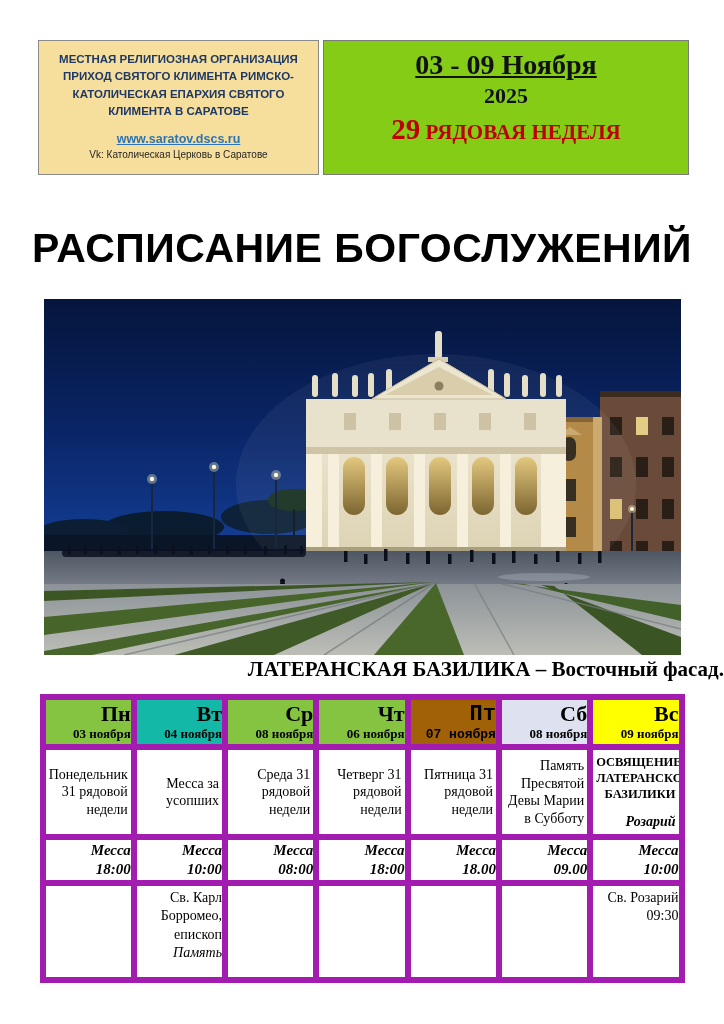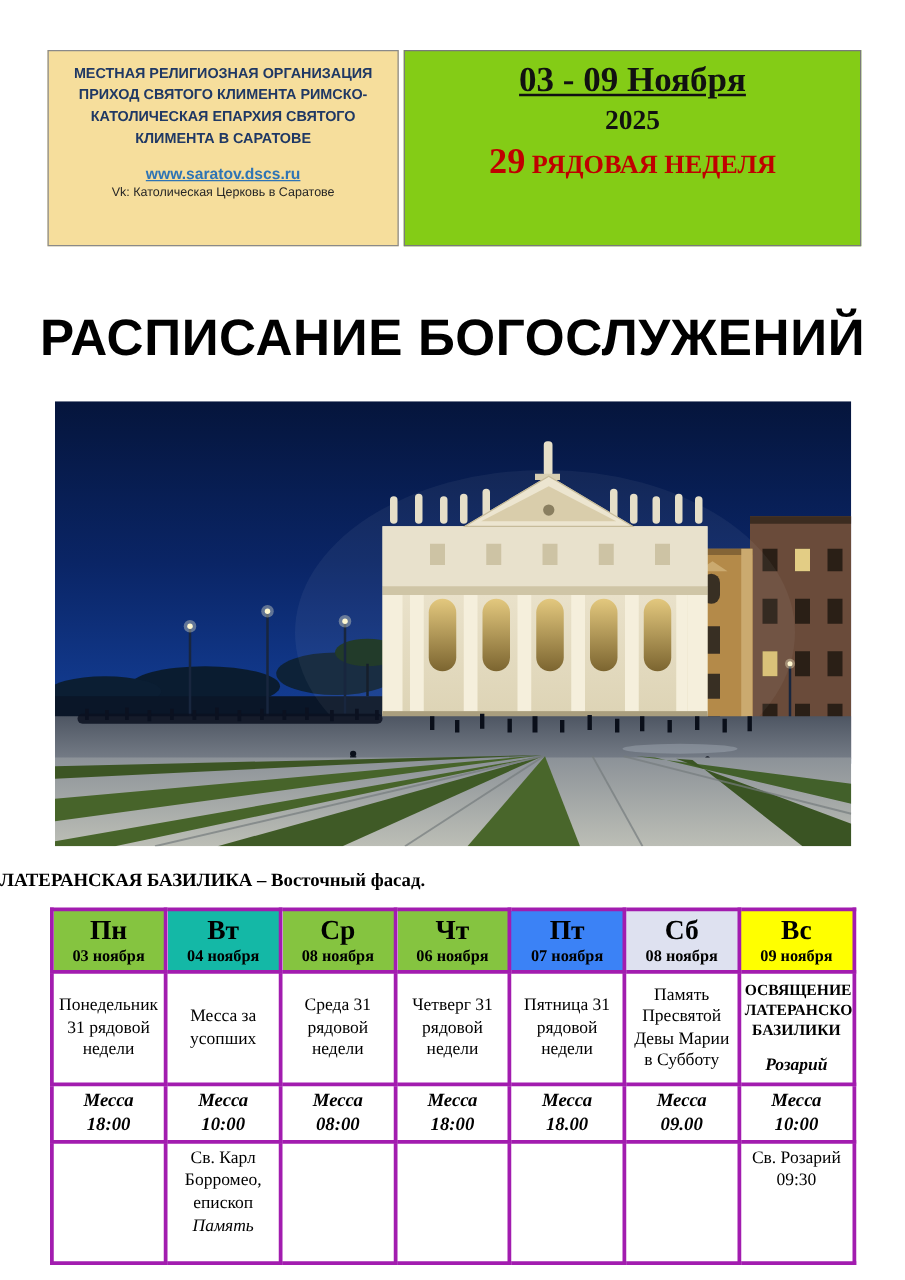--- a/index.html
+++ b/index.html
@@ -1,44 +1,44 @@
 <!DOCTYPE html>
 <html><head>
 <meta charset="utf-8">
 <style>
   * { margin:0; padding:0; box-sizing:border-box; }
   body { width:724px; height:1024px; background:#ffffff; font-family:"Liberation Serif", serif; overflow:hidden; }
   .page { position:relative; width:724px; height:1024px; background:#fff; }
 
   
-  .top-row { display:flex; margin:40px 35px 0 38px; height:157px; gap:4px; }
+  .top-row { display:flex; margin:40px 35px 0 38px; height:135px; gap:4px; }
   .org-box { flex:0 0 281px; border:1px solid #8a8a8a; background:#F6DE9C; text-align:center;
              padding:10px 10px 6px 10px; font-family:"Liberation Sans", sans-serif; display:flex; flex-direction:column; }
   .org-name { font-weight:bold; font-size:11.5px; line-height:1.5; color:#1F3864; }
   .org-site { margin-top:12px; font-weight:bold; font-size:12.5px; color:#2E74B5; text-decoration:underline; font-family:"Liberation Sans", sans-serif; }
   .org-vk { margin-top:3px; font-size:10px; color:#262626; }
   .week-box { flex:1; border:1px solid #7a7a7a; background:#B2D39A; text-align:center; padding-top:8px; }
   .week-dates { font-size:28px; font-weight:bold; color:#111; text-decoration:underline; }
   .week-year { font-size:22px; font-weight:bold; color:#111; margin-top:2px; }
   .week-ordinary { margin-top:4px; font-weight:bold; }
   .week-num { font-size:29px;margin-top:48px; }
   .week-label { font-size:21px; }
 
   
   .main-title { margin-top:50px; text-align:center; font-family:"Liberation Sans", sans-serif;
                 font-weight:bold; font-size:41px; letter-spacing:.5px; color:#000; }
 
   
   .photo-wrap { width:637px; margin:27px auto 0 auto; height:356px; }
   .photo-wrap svg { display:block; width:637px; height:356px; }
-  .photo-caption { text-align:left; font-weight:bold; font-size:15px; color:#000; margin-top:20px; }
+  .photo-caption { text-align:right; font-weight:bold; font-size:21px; color:#000; margin-top:2px; }
 
   
   table.schedule { width:645px; margin:12px auto 0 auto; border-collapse:collapse; table-layout:fixed; }
-  table.schedule th, table.schedule td { border:3px solid #a21caf; text-align:center; overflow:hidden; }
+  table.schedule th, table.schedule td { border:6px solid #a21caf; text-align:right; overflow:hidden; }
   th.day-head { height:50px; padding:2px 0; }
   .day-name { font-size:22px; font-weight:bold; line-height:1.1; color:#000; }
   .day-date { font-size:13px; font-weight:bold; color:#000; }
   tr.feast-row td { height:90px; font-size:14px; line-height:1.25; padding:2px 3px; vertical-align:middle; }
   .feast-bold { font-weight:bold; font-size:12.5px; line-height:1.3; }
   .feast-note { font-weight:bold; font-style:italic; margin-top:11px; font-size:14px; }
   tr.mass-row td { height:46px; font-weight:bold; font-style:italic; font-size:15px; padding:2px 0; }
   .mass-time { margin-top:2px; }
   tr.extra-row td { height:97px; font-size:14px; line-height:1.3; vertical-align:top; padding-top:3px; }
   .extra-note { font-style:italic; }
@@ -304,21 +304,21 @@
         <div class="day-date">04 ноября</div>
       </th>
       <th class="day-head" style="background-color: rgb(133, 196, 64);">
         <div class="day-name">Ср</div>
         <div class="day-date">08 ноября</div>
       </th>
       <th class="day-head" style="background-color: rgb(133, 196, 64);">
         <div class="day-name">Чт</div>
         <div class="day-date">06 ноября</div>
       </th>
-      <th class="day-head" style="background-color: #3b82f6;">
+      <th class="day-head" style="background-color: #a16207; font-family: Liberation Mono, monospace;">
         <div class="day-name">Пт</div>
         <div class="day-date">07 ноября</div>
       </th>
       <th class="day-head" style="background-color: rgb(222, 225, 240);">
         <div class="day-name">Сб</div>
         <div class="day-date">08 ноября</div>
       </th>
       <th class="day-head" style="background-color: rgb(255, 255, 0);">
         <div class="day-name">Вс</div>
         <div class="day-date">09 ноября</div>

